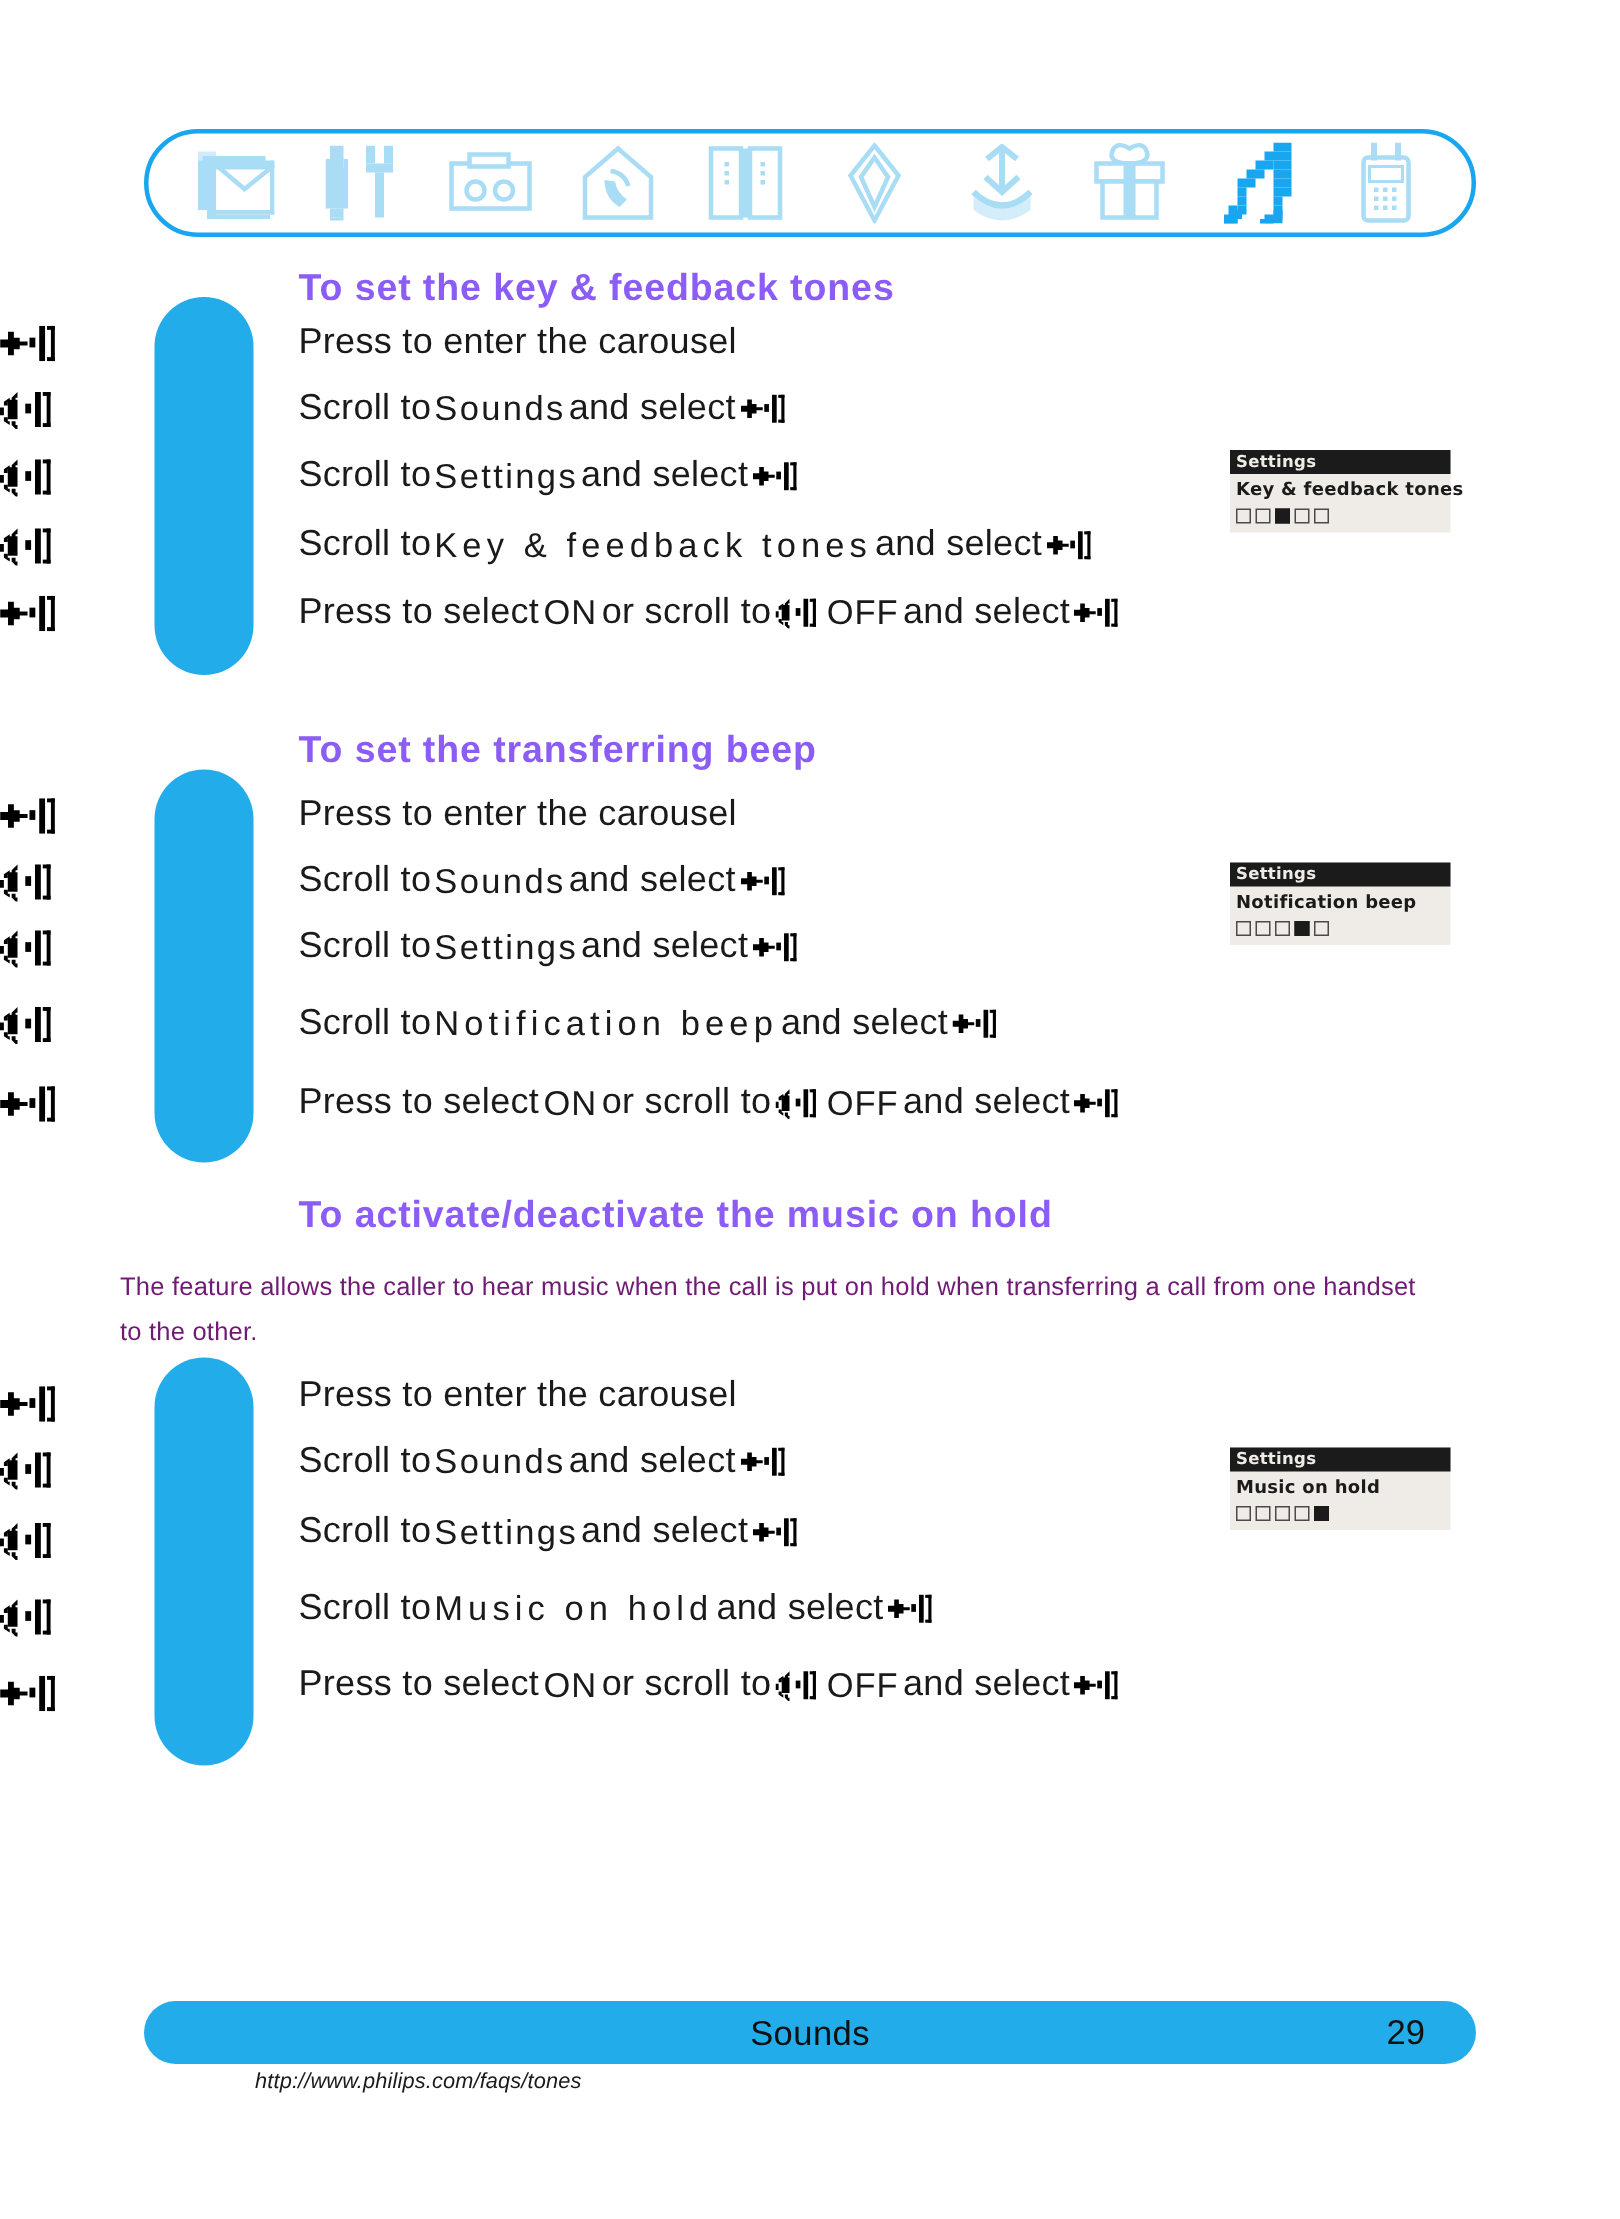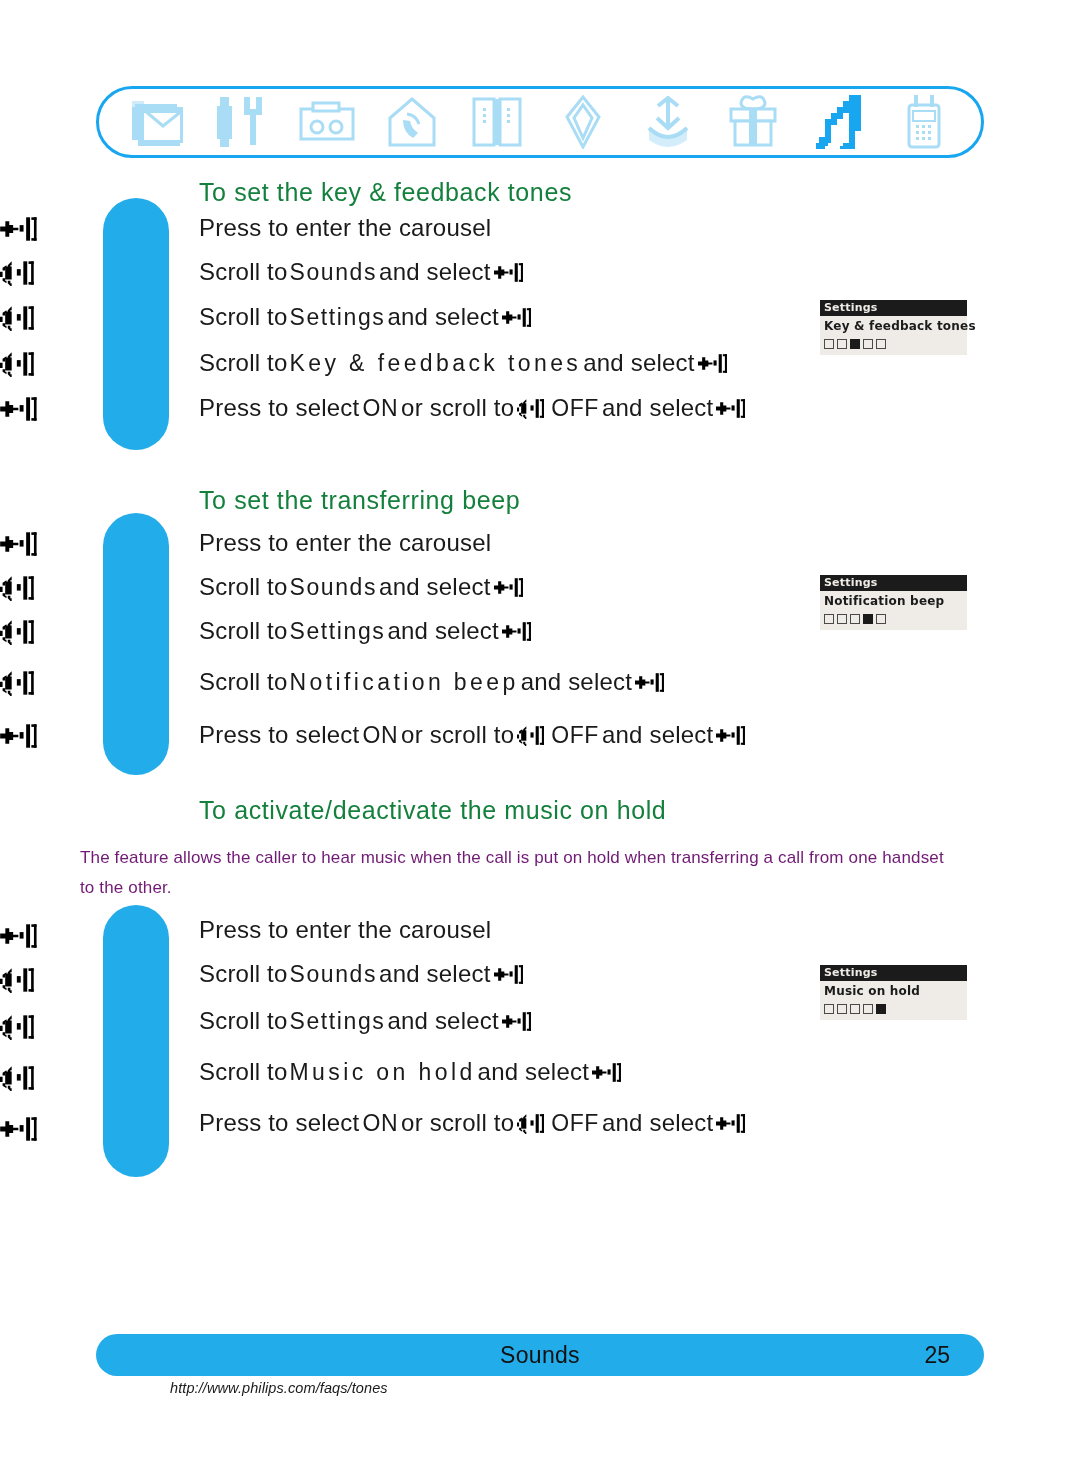--- a/index.html
+++ b/index.html
@@ -44,23 +44,23 @@
     align-items: center;
     justify-content: center;
   }
   .carousel-icon svg { display: block; }
 
   
   .heading {
     position: absolute;
     left: 199px;
     font-size: 25px;
-    font-weight: normal;
+    font-weight: bold;
     letter-spacing: 0.6px;
-    color: #15803d;
+    color: #8b5cf6;
     white-space: nowrap;
   }
 
   
   .key-pill {
     position: absolute;
     left: 103px;
     width: 66px;
     background: #22ace9;
     border-radius: 33px;
@@ -723,17 +723,17 @@
           <span class="lcd-dot"></span>
           <span class="lcd-dot"></span>
           <span class="lcd-dot"></span>
           <span class="lcd-dot on"></span>
         </div>
       </div>
     </div>
 
   <div class="footer-bar">
     <span class="footer-title">Sounds</span>
-    <span class="footer-page">25</span>
+    <span class="footer-page">29</span>
   </div>
   <div class="footer-url">http://www.philips.com/faqs/tones</div>
 
 </div>
 
 </body></html>

